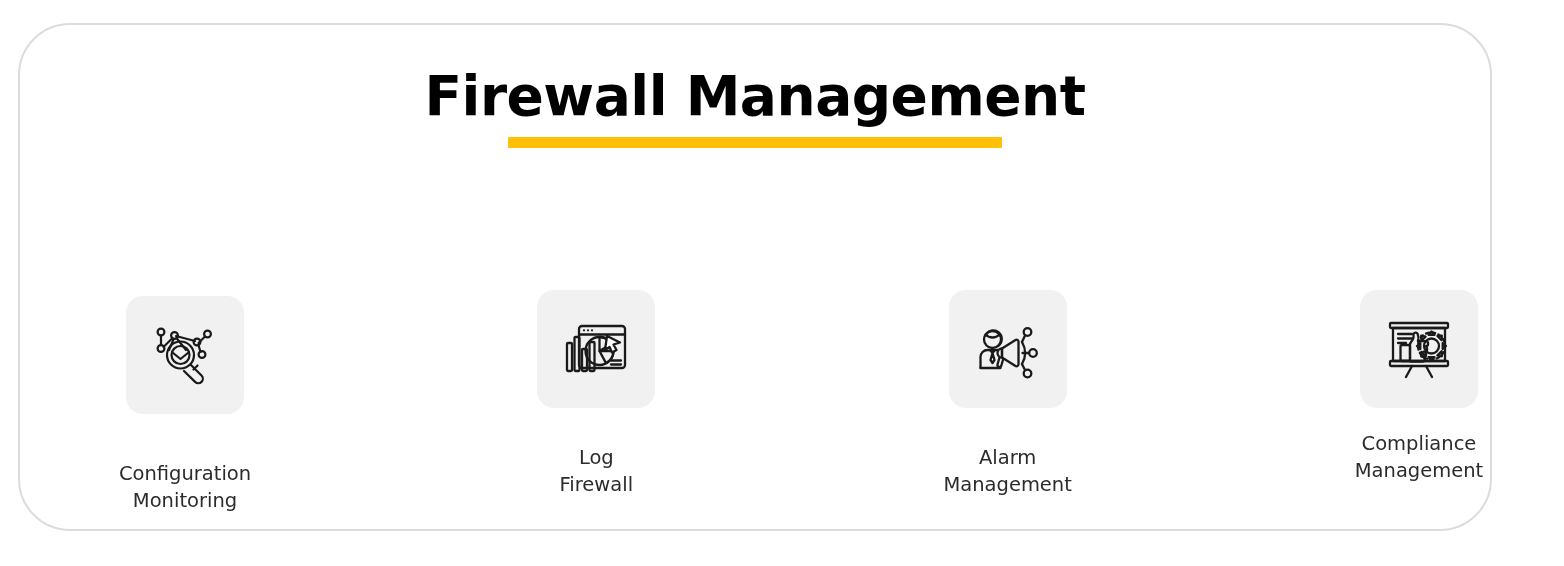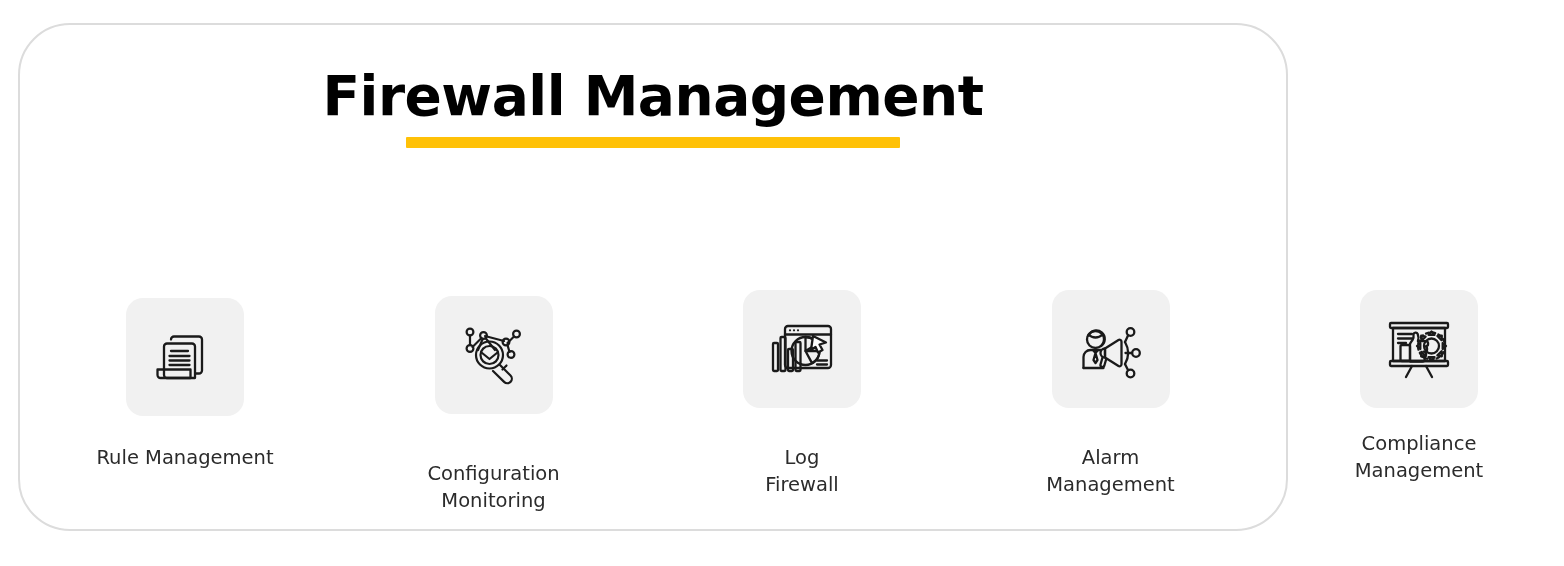--- a/index.html
+++ b/index.html
@@ -19,21 +19,21 @@
     width: 1564px;
     height: 566px;
     background: #ffffff;
   }
 
   
   .panel-card {
     position: absolute;
     left: 18px;
     top: 23px;
-    width: 1270px;
+    width: 1474px;
     height: 508px;
     box-sizing: border-box;
     border: 2px solid #dcdcdc;
     border-radius: 52px;
     background: #ffffff;
   }
 
   
   .heading-wrap {
     position: absolute;
@@ -120,40 +120,20 @@
 
   <div class="panel-card" style="border-color: rgb(220, 220, 220);">
 
     <div class="heading-wrap">
       <div class="heading-title">Firewall Management</div>
       <div class="heading-underline" id="title-underline" style="background: rgb(255, 193, 7);"></div>
     </div>
 
     <div class="feature-row">
 
-      <div class="feature-item item-0">
-        <div class="feature-tile" style="background: rgb(241, 241, 241);">
-          <span>
-            <svg width="64" height="64" viewBox="0 0 64 64" fill="none" stroke="#1a1a1a" stroke-width="2.3" stroke-linecap="round" stroke-linejoin="round">
-
-              <path d="M18 14.5a3 3 0 0 1 3-3h25a3 3 0 0 1 3 3v31a3 3 0 0 1-3 3h-3"></path>
-
-              <path d="M11 21.5a3 3 0 0 1 3-3h25a3 3 0 0 1 3 3v31.5H14a3 3 0 0 1-3-3z"></path>
-
-              <path d="M4.5 44.5h33v8.5H7.5a3 3 0 0 1-3-3z"></path>
-
-              <line x1="18" y1="26" x2="35" y2="26"></line>
-              <line x1="16.5" y1="31" x2="36.5" y2="31"></line>
-              <line x1="16.5" y1="35.5" x2="36.5" y2="35.5"></line>
-              <line x1="16.5" y1="40" x2="36.5" y2="40"></line>
-            </svg>
-          </span>
-        </div>
-        <div class="feature-label">Rule Management</div>
-      </div>
 
       <div class="feature-item item-1">
         <div class="feature-tile" style="background: rgb(241, 241, 241);">
           <span>
             <svg width="66" height="66" viewBox="0 0 66 66" fill="none" stroke="#1a1a1a" stroke-width="2.2" stroke-linecap="round" stroke-linejoin="round">
 
               <path d="M9 13.5 L9 23"></path>
               <path d="M11.5 25 L20.5 16"></path>
               <path d="M24 14 L43 19"></path>
               <path d="M46.5 21 L53 14.5"></path>

